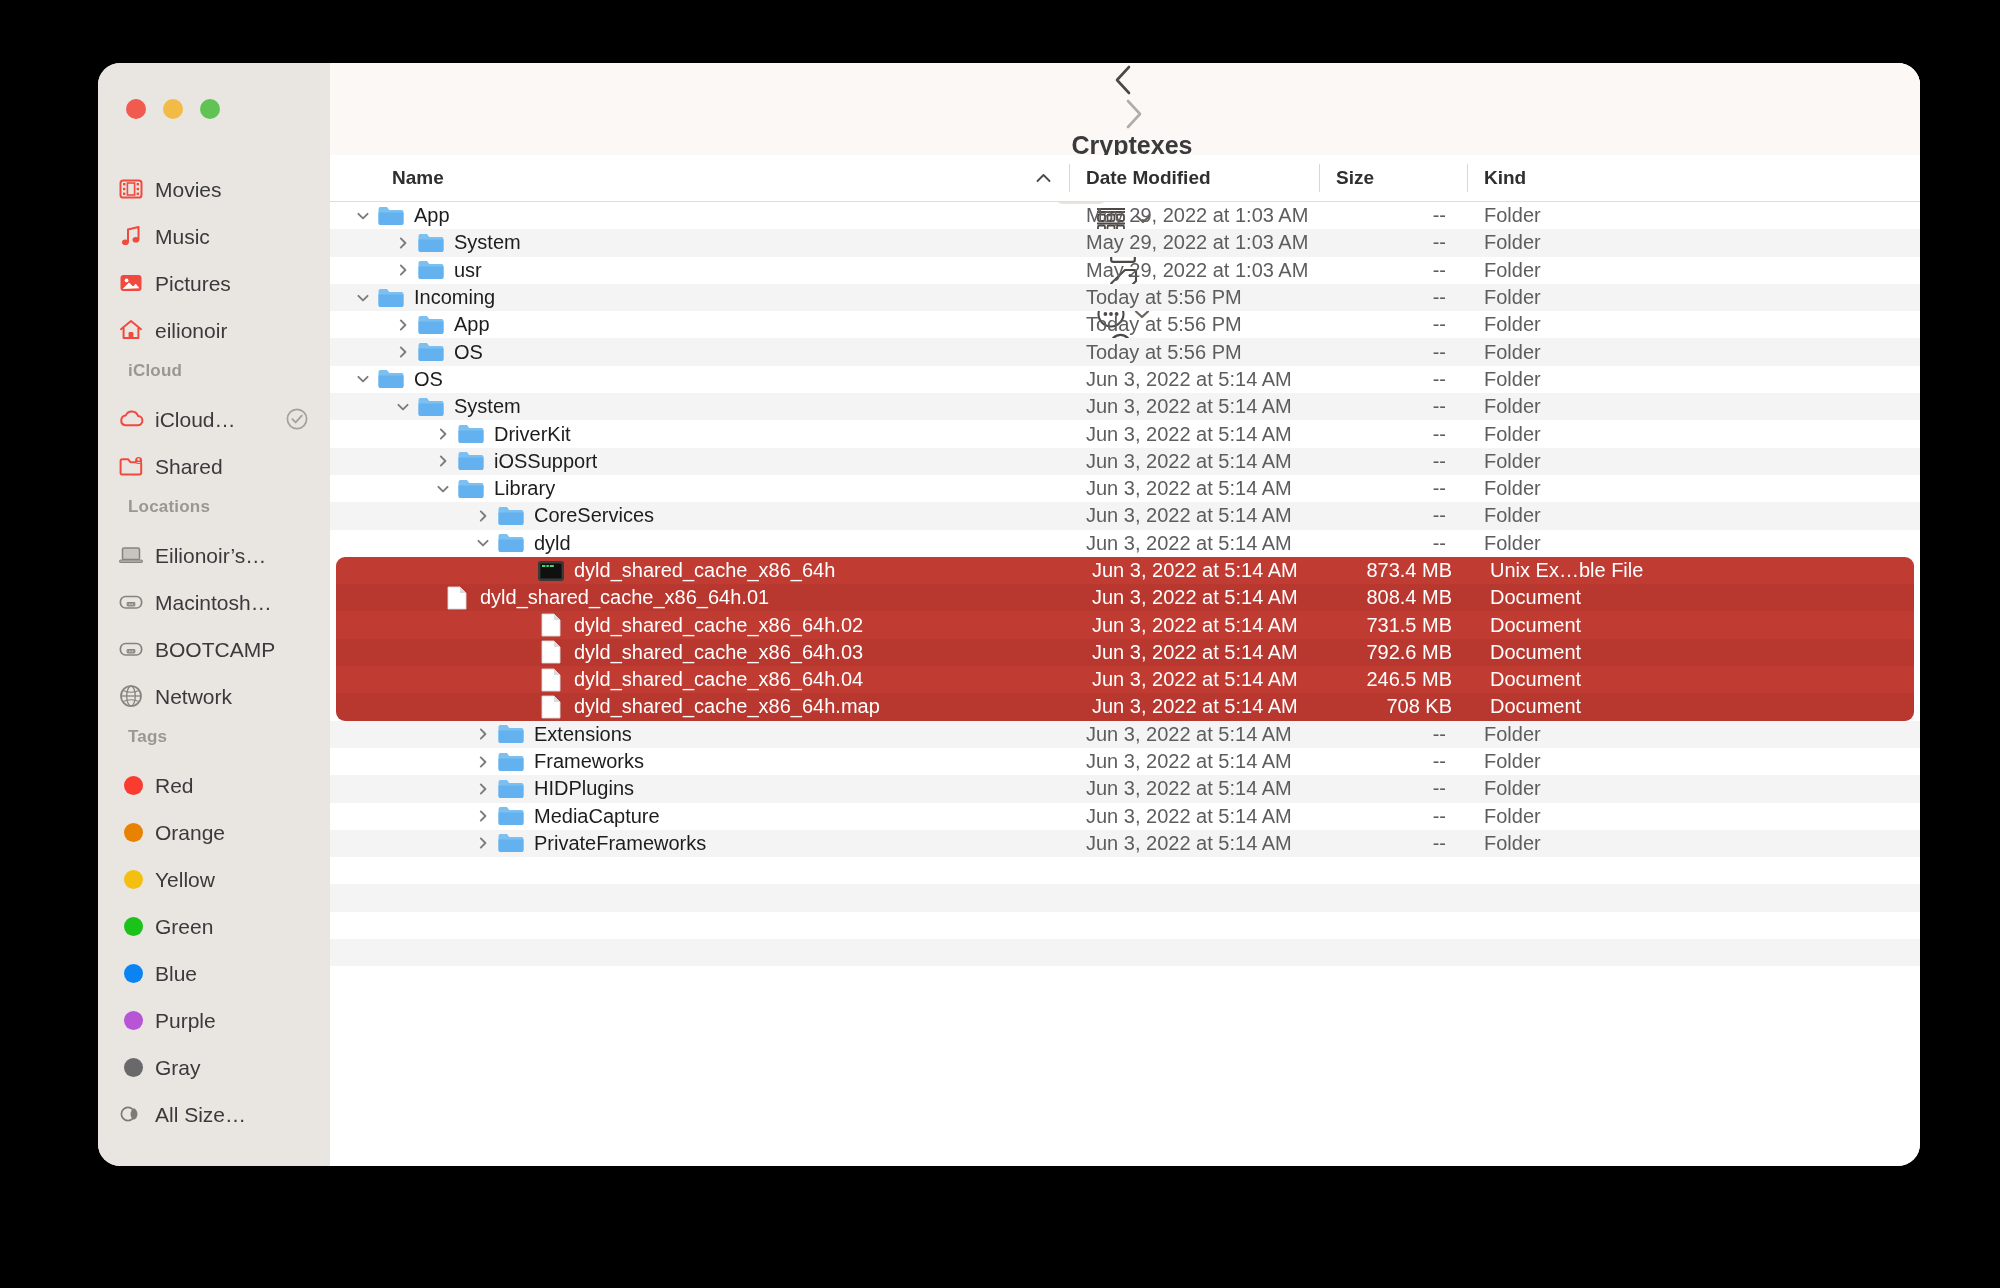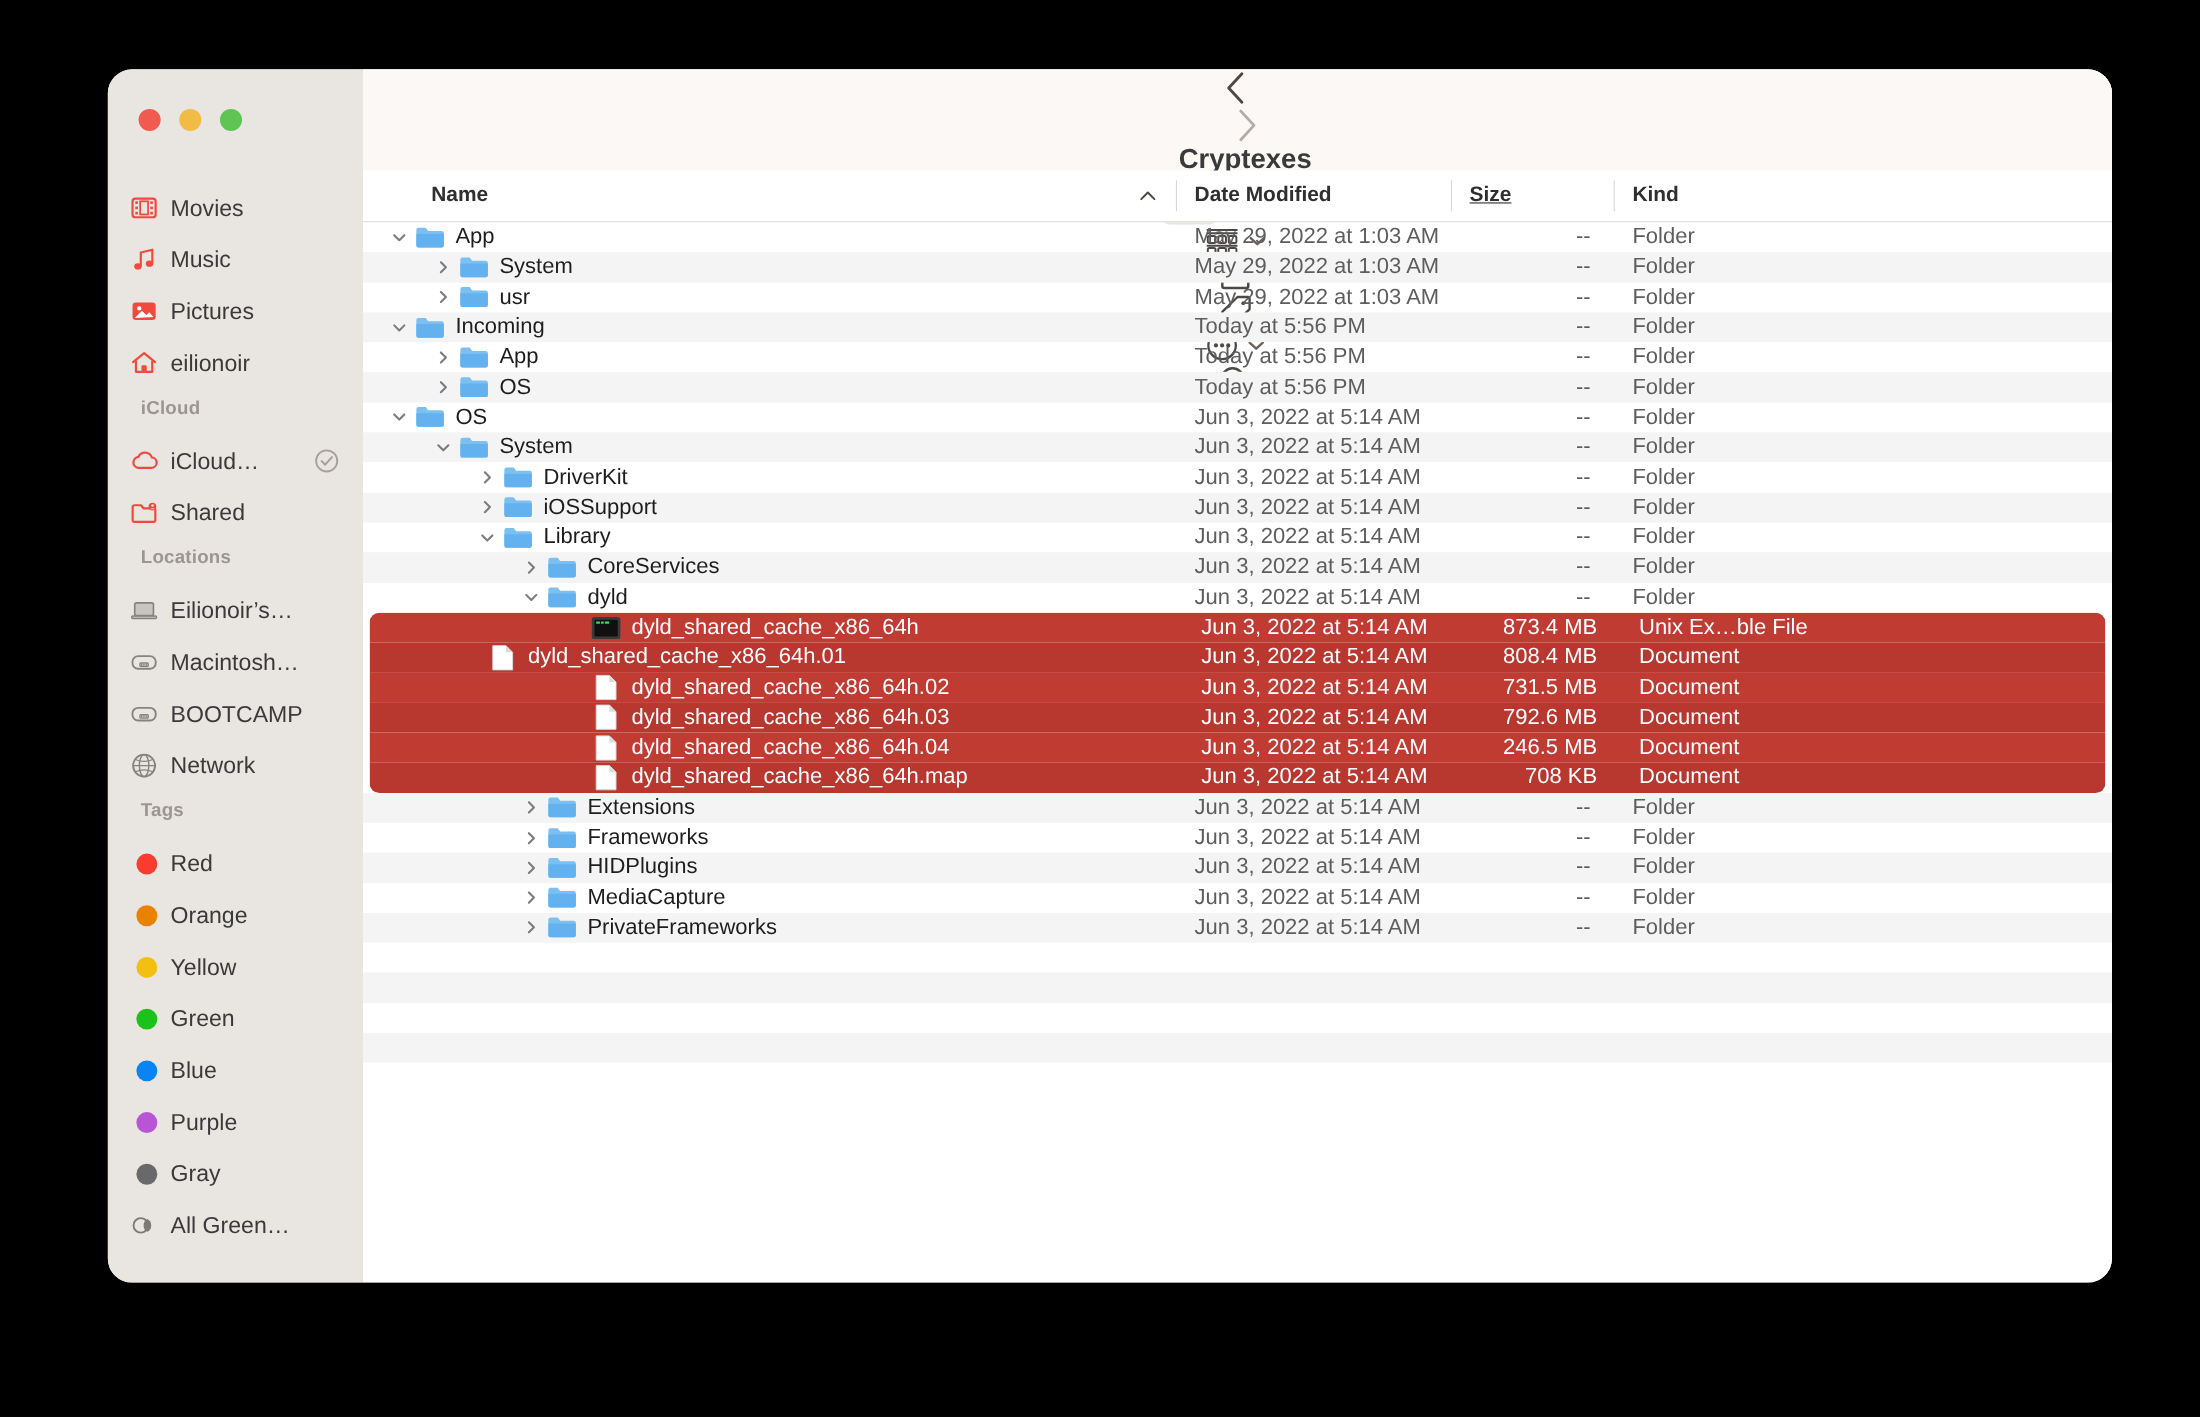--- a/index.html
+++ b/index.html
@@ -112,21 +112,21 @@
     font-size: 19px;
     font-weight: bold;
     color: #2f2f31;
     position: relative;
   }
   .ch { position: relative; height: 100%; display:flex; align-items:center; }
   .ch .sep { position:absolute; right: 0; top: 9px; bottom: 9px; width: 1px; background:#d8d8d8; }
   .ch-name { width: 740px; padding-left: 62px; }
   .ch-name .sortarrow { position:absolute; right: 18px; top: 50%; transform: translateY(-50%); }
   .ch-date { width: 250px; padding-left: 16px; }
-  .ch-size { width: 148px; padding-left: 16px; text-decoration: underline; }
+  .ch-size { width: 148px; padding-left: 16px; }
   .ch-kind { flex: 1 1 auto; padding-left: 16px; }
 
   #rows { position: relative; }
   .row {
     height: 27.3px;
     display: flex;
     align-items: center;
     font-size: 20px;
     color: #1d1d1f;
     position: relative;
@@ -330,21 +330,21 @@
             </span>
             <span class="sb-label">Gray</span>
           </div>
           <div class="sb-row">
             <span class="ic">
               <svg width="26" height="26" viewBox="0 0 26 26">
                 <circle cx="10" cy="13" r="6.6" fill="none" stroke="#7d7a76" stroke-width="1.7"></circle>
                 <path d="M16 7.2 A6.6 6.6 0 0 1 16 18.8 A6.6 6.6 0 0 1 16 7.2 Z" fill="#7d7a76"></path>
               </svg>
             </span>
-            <span class="sb-label">All Green…</span>
+            <span class="sb-label">All Size…</span>
           </div>
         </div>
     </div>
 
     <div id="main">
 
       <div id="toolbar">
         <div class="nav-btn">
           <svg width="22" height="34" viewBox="0 0 22 34">
             <path d="M17 4 L5 17 L17 30" fill="none" stroke="#4d4844" stroke-width="2.6" stroke-linecap="round" stroke-linejoin="round"></path>

